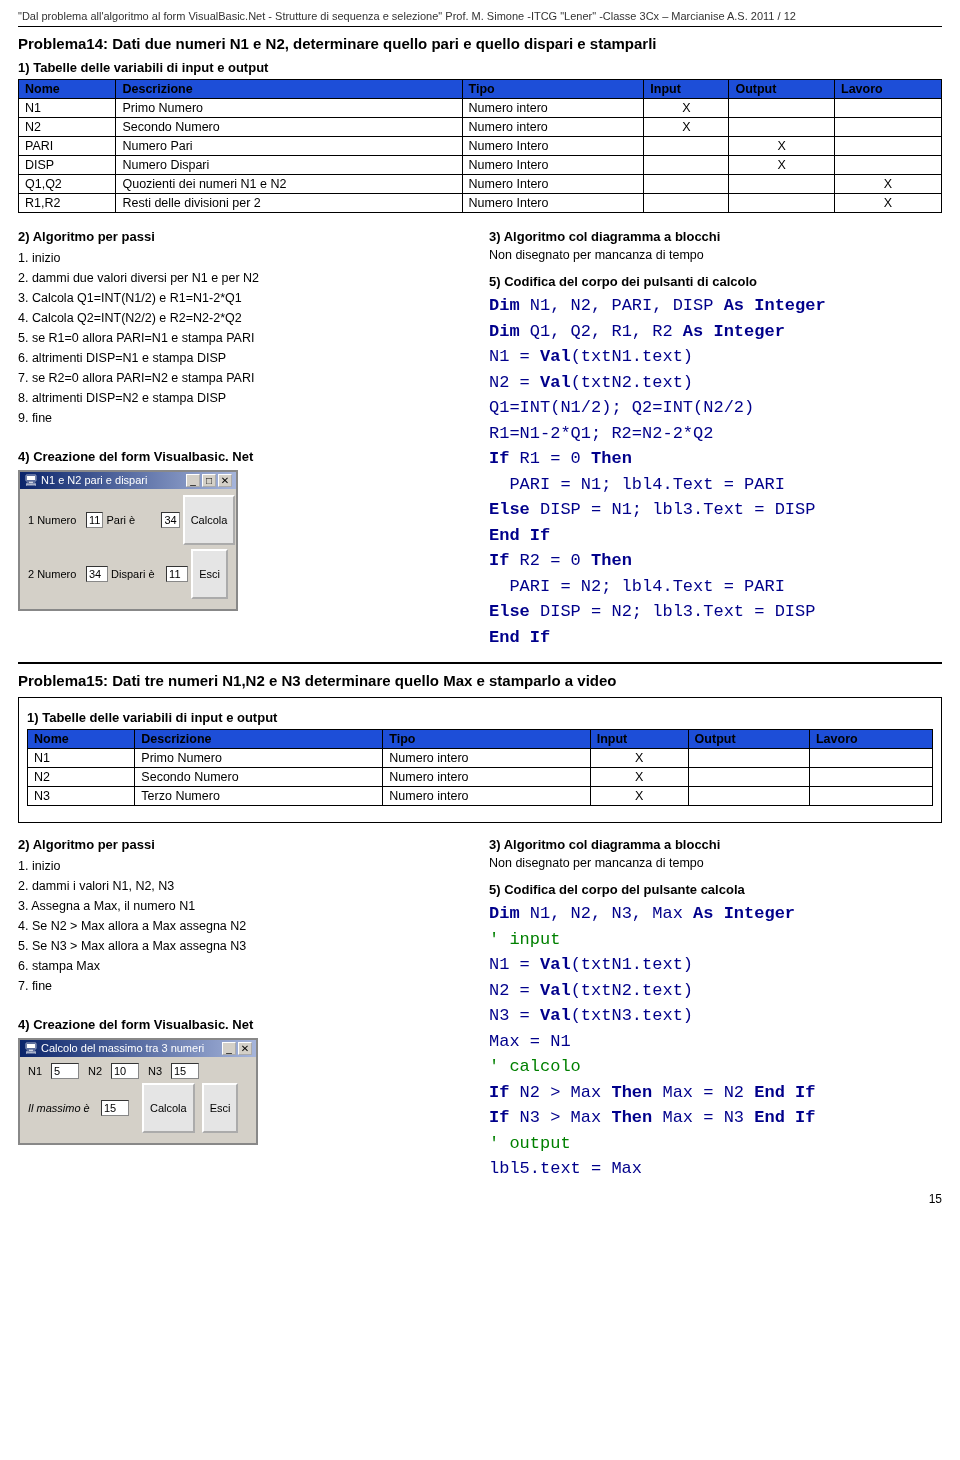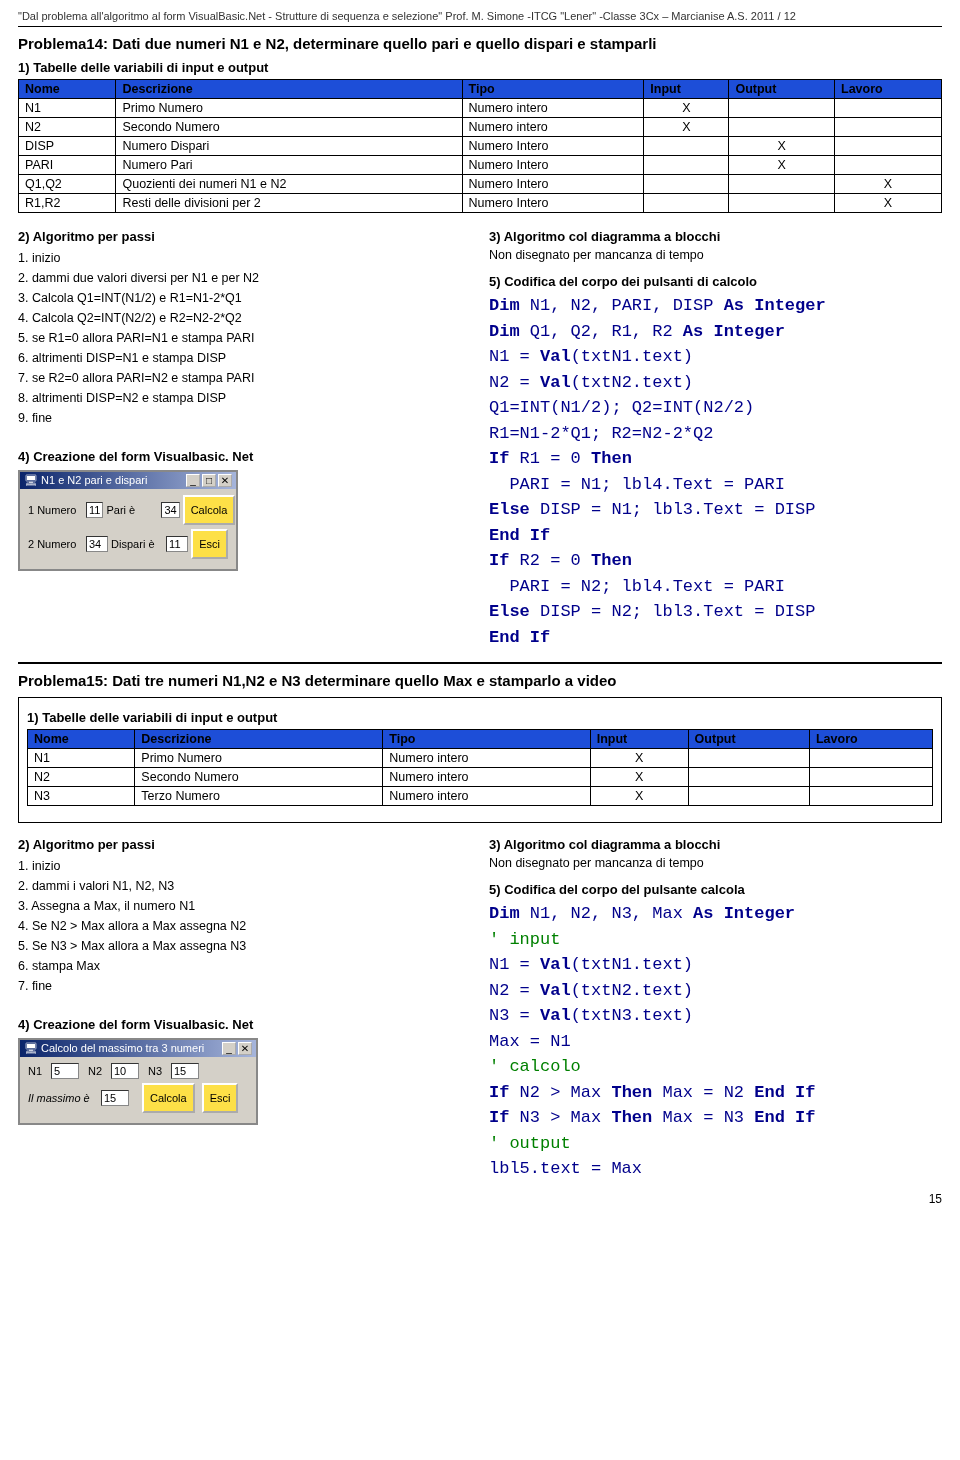--- a/index.html
+++ b/index.html
@@ -130,24 +130,24 @@
     }
     .form-result-val {
       background: #fff;
       border: 1px inset #888;
       font-size: 11px;
       padding: 1px 2px;
       width: 28px;
       display: inline-block;
     }
     .form-button {
-      background: #fde047;
+      background: #e5e5e5;
       border: 2px outset #fff;
       font-size: 11px;
-      padding: 7px 6px;
+      padding: 17px 6px;
       cursor: pointer;
     }
     .divider {
       border: none;
       border-top: 2px solid #000;
       margin: 12px 0 8px 0;
     }
     .page-number {
       text-align: right;
       font-size: 12px;
@@ -198,30 +198,30 @@
       </tr>
       <tr>
         <td>N2</td>
         <td>Secondo Numero</td>
         <td>Numero intero</td>
         <td style="text-align: center;">X</td>
         <td style="text-align: center;"></td>
         <td style="text-align: center;"></td>
       </tr>
       <tr>
+        <td>PARI</td>
+        <td>Numero Pari</td>
+        <td>Numero Intero</td>
+        <td style="text-align: center;"></td>
+        <td style="text-align: center;">X</td>
+        <td style="text-align: center;"></td>
+      </tr>
+      <tr>
         <td>DISP</td>
         <td>Numero Dispari</td>
-        <td>Numero Intero</td>
-        <td style="text-align: center;"></td>
-        <td style="text-align: center;">X</td>
-        <td style="text-align: center;"></td>
-      </tr>
-      <tr>
-        <td>PARI</td>
-        <td>Numero Pari</td>
         <td>Numero Intero</td>
         <td style="text-align: center;"></td>
         <td style="text-align: center;">X</td>
         <td style="text-align: center;"></td>
       </tr>
       <tr>
         <td>Q1,Q2</td>
         <td>Quozienti dei numeri N1 e N2</td>
         <td>Numero Intero</td>
         <td style="text-align: center;"></td>

